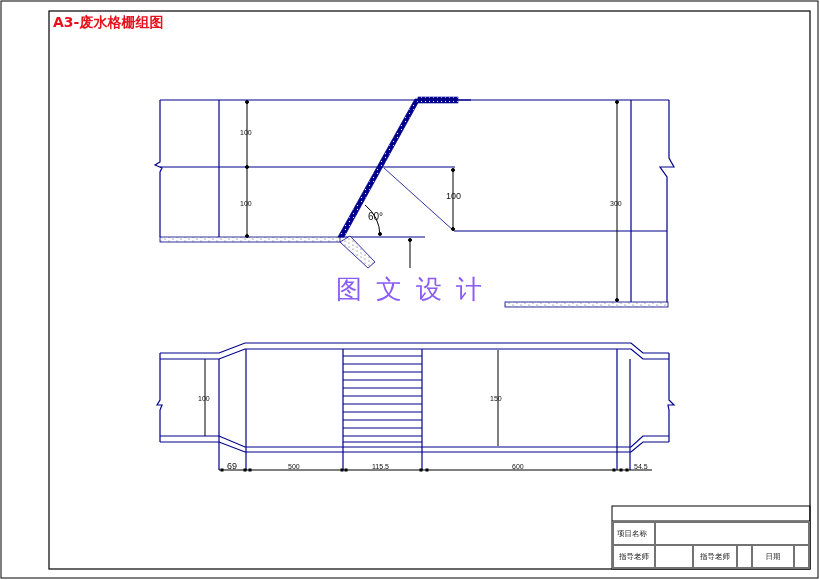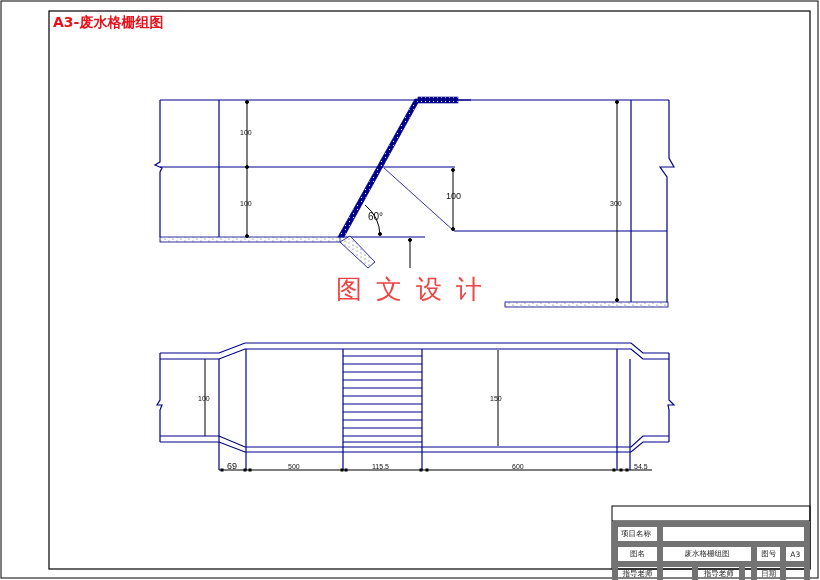--- a/index.html
+++ b/index.html
@@ -1,21 +1,21 @@
 <!DOCTYPE html>
 <html><head>
 <meta charset="utf-8">
 <style>
   html, body { margin:0; padding:0; background:#fff; }
   body { width:820px; height:580px; position:relative; overflow:hidden; font-family:"DejaVu Sans", sans-serif; }
   #drawing { position:absolute; left:0; top:0; }
   .title { position:absolute; left:53px; top:14px; font-size:14px; color:#e8101a; font-weight:bold; font-family:"DejaVu Sans", sans-serif; letter-spacing:0px; }
-  .watermark { position:absolute; left:336px; top:272px; font-size:26px; color:#ef4444; letter-spacing:14px; font-family:"DejaVu Serif", serif; }
+  .watermark { position:absolute; left:336px; top:272px; font-size:26px; color:#8b5cf6; letter-spacing:14px; font-family:"DejaVu Serif", serif; }
   .tb { position:absolute; left:612px; top:506px; width:198px; height:62px; border-collapse:collapse; font-size:7.5px; color:#222; }
-  .tb td { border:6px solid #737373; padding:0 3px; height:14px; text-align:center; white-space:nowrap; }
+  .tb td { border:2px solid #737373; padding:0 3px; height:14px; text-align:center; white-space:nowrap; }
   .tb td.l { text-align:left; }
 </style>
 </head>
 <body>
 
 <svg id="drawing" width="820" height="580" viewBox="0 0 820 580" xmlns="http://www.w3.org/2000/svg">
   <defs>
     <pattern id="concrete" width="8" height="4" patternUnits="userSpaceOnUse">
       <rect width="8" height="4" fill="#fff"></rect>
       <circle cx="1" cy="1" r="0.5" fill="#333"></circle>
@@ -145,26 +145,20 @@
 <div class="title">A3-废水格栅组图</div>
 <div class="watermark">图文设计</div>
 
 <table class="tb" style="top:521px; height:48px;">
   <tbody>
       <tr>
     <td class="l" style="width:34px;">项目名称</td>
     <td colspan="5"></td>
   </tr>
   <tr>
-    <td>图名</td>
-    <td colspan="3">废水格栅组图</td>
-    <td style="width:18px;">图号</td>
-    <td style="width:12px;">A3</td>
-  </tr>
-  <tr>
     <td>指导老师</td>
     <td style="width:30px;"></td>
     <td style="width:36px;text-align:center;">指导老师</td>
     <td></td>
     <td>日期</td>
     <td></td>
   </tr>
 </tbody>
   </table>
 

